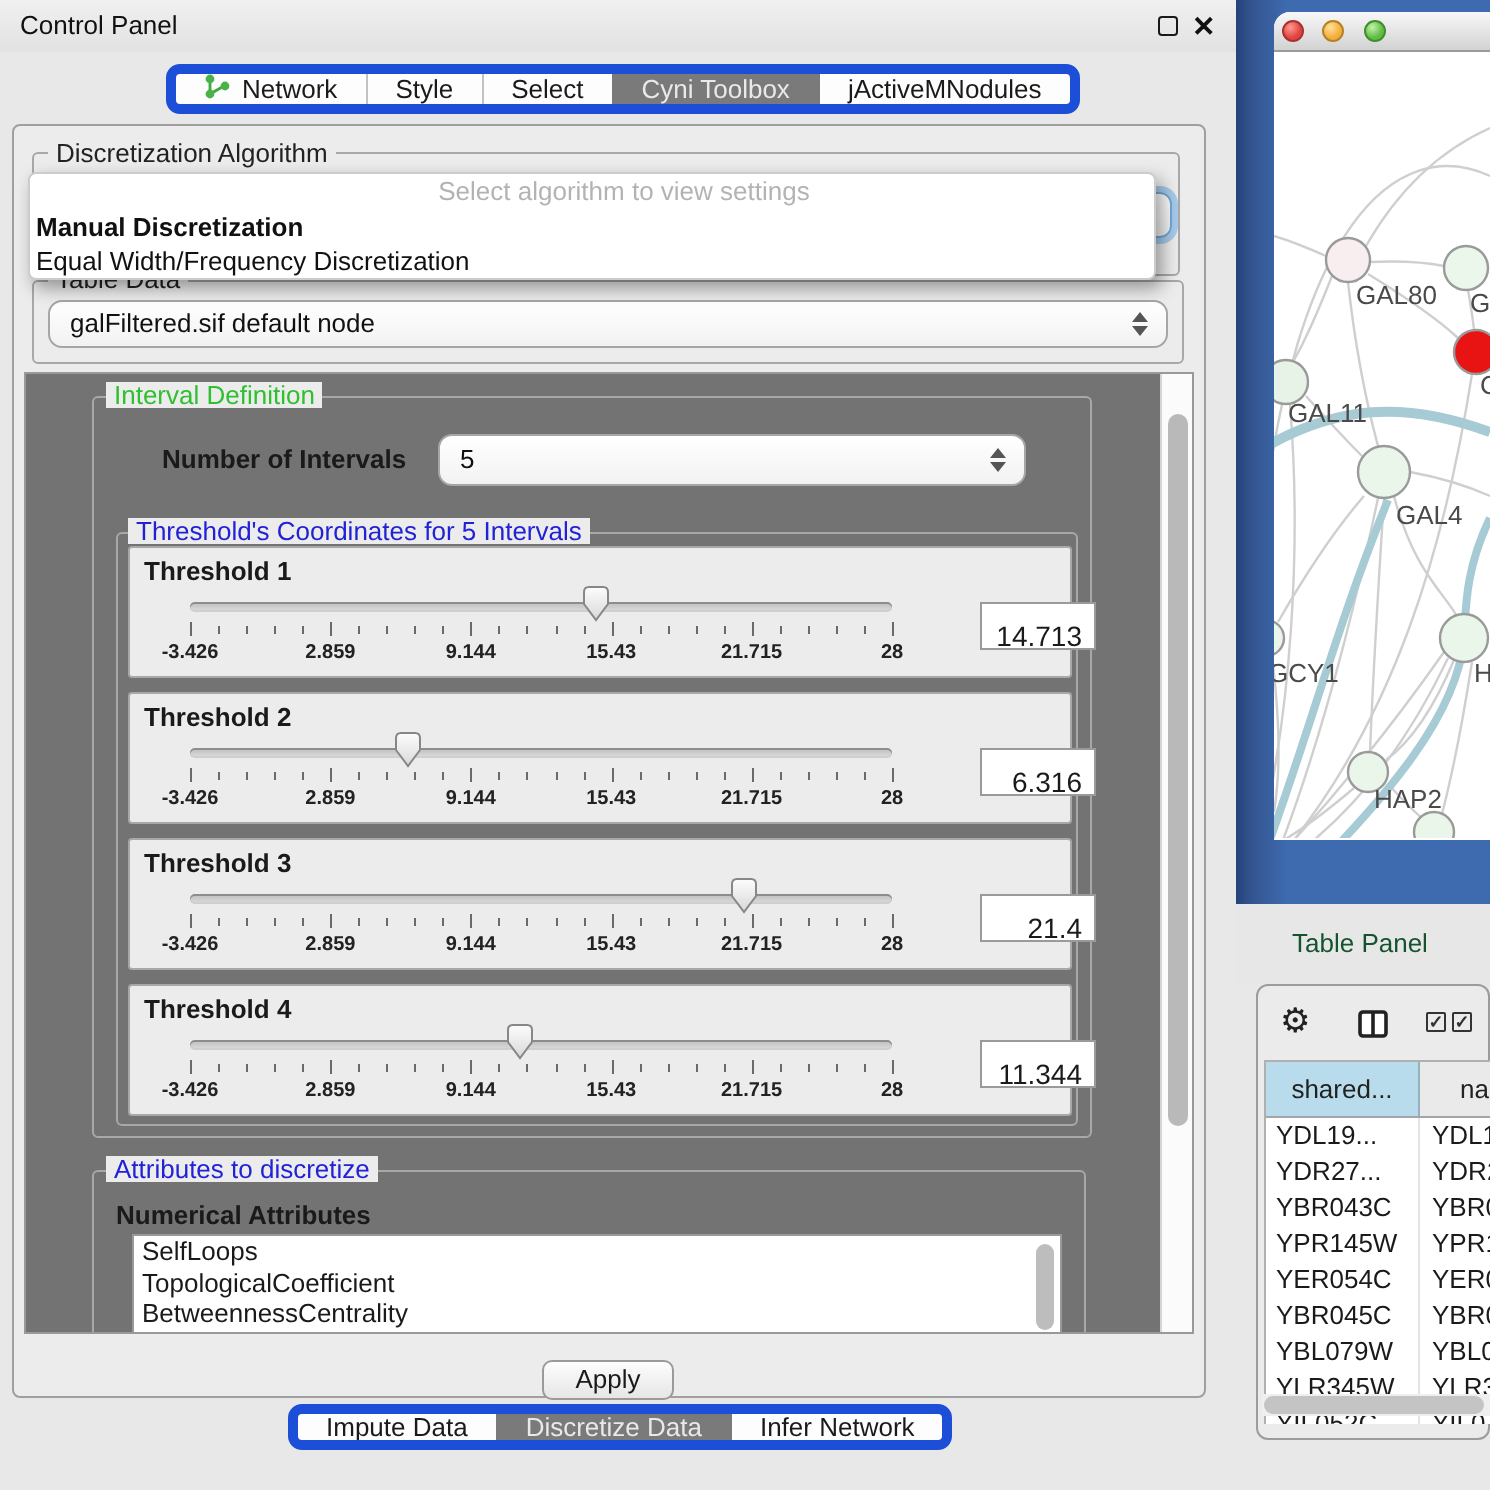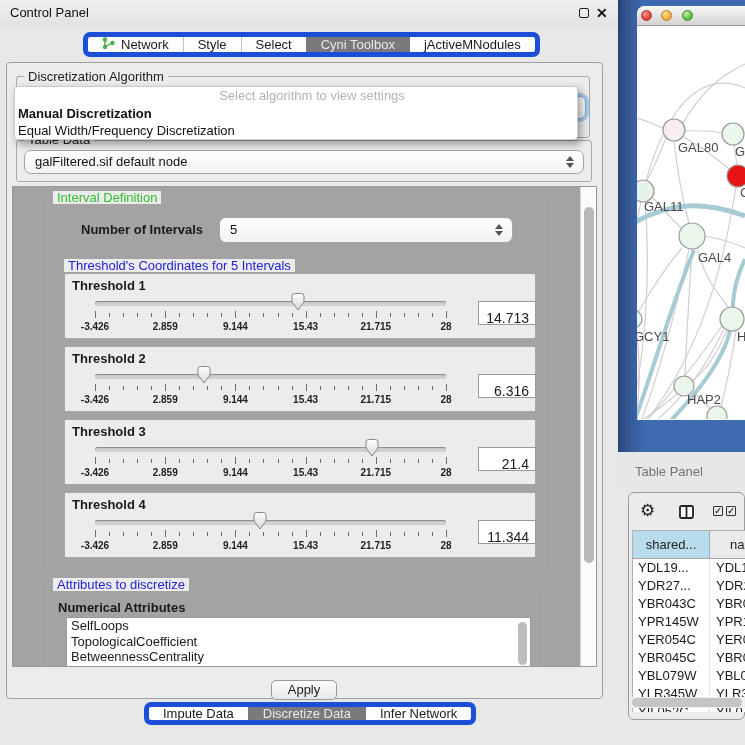--- a/index.html
+++ b/index.html
@@ -51,21 +51,21 @@
   .combo { position:absolute; background:linear-gradient(#ffffff,#f2f2f2); border:1px solid #a6a6a6;
     border-radius:7px; }
   .combo-text { position:absolute; left:10px; top:0; line-height:22px; font-size:13px; color:#111; white-space:nowrap; }
   .spin-arrows { position:absolute; right:9px; top:50%; transform:translateY(-50%); width:8px; height:12px; }
   .arr-up, .arr-dn { position:absolute; left:0; width:0; height:0; border-left:4px solid transparent; border-right:4px solid transparent; }
   .arr-up { top:0; border-bottom:5px solid #555; }
   .arr-dn { bottom:0; border-top:5px solid #555; }
   .td-combo { left:24px; top:150px; width:560px; height:24px; }
   
   .viewport { position:absolute; left:12px; top:186px; width:585px; height:481px;
-    border:1px solid #999; background:#a3a3a3; overflow:hidden; }
+    border:1px solid #999; background:#737373; overflow:hidden; }
   .vscroll { position:absolute; left:580px; top:187px; width:16px; height:479px;
     background:#fbfbfb; border-left:1px solid #d5d5d5; z-index:5; }
   .vscroll-thumb { position:absolute; left:3px; top:20px; width:10px; height:356px;
     background:#b9b9b9; border-radius:6px; }
   
   .int-group { left:45px; top:197px; width:500px; height:371px; }
   .noi-label { position:absolute; left:80px; top:221px; font-weight:bold; font-size:13px; }
   .noi-spinner { left:218px; top:216px; width:294px; height:26px; border-radius:7px; }
   .noi-spinner .combo-text { line-height:24px; }
   .thr-group { left:57px; top:265px; width:481px; height:297px; }
@@ -73,21 +73,21 @@
   .thr-panel { position:absolute; left:0; width:472px; height:66px; border:1px solid #a8a8a8;
     background:#ececec; border-radius:2px; }
   .thr-label { position:absolute; left:7px; top:4px; font-weight:bold; font-size:13px; }
   .sl-track { position:absolute; left:30px; top:27px; width:351px; height:5px; border-radius:3px;
     background:linear-gradient(#bdbdbd,#dedede); box-shadow:inset 0 1px 0 #8d8d8d, inset 0 -1px 0 #cfcfcf; }
   .sl-thumb { position:absolute; top:18px; width:16px; height:20px; }
   .tick { position:absolute; width:1px; background:#6a6a6a; }
   .tick.minor { top:39px; height:4px; }
   .tick.major { top:37px; height:7px; }
   .tick-lbl { position:absolute; top:47px; transform:translateX(-50%); font-size:10px; font-weight:bold; color:#222; white-space:nowrap; }
-  .val-box { position:absolute; left:413px; top:27px; width:58px; height:24px; background:#fff;
+  .val-box { position:absolute; left:425px; top:27px; width:58px; height:24px; background:#fff;
     border:1px solid #9a9a9a; font-size:14px; text-align:right; line-height:32px; padding-right:6px; }
   
   .attr-group { left:45px; top:584px; width:497px; height:100px; }
   .attr-label { position:absolute; left:57px; top:599px; font-weight:bold; font-size:13px; }
   .attr-list { position:absolute; left:65px; top:616px; width:465px; height:51px; background:#fff;
     border:1px solid #999; overflow:hidden; }
   .attr-item { height:15.5px; line-height:15.5px; padding-left:4px; font-size:13px; white-space:nowrap; }
   .list-thumb { position:absolute; right:3px; top:4px; width:9px; height:43px; background:#bdbdbd; border-radius:5px; }
   
   .apply-btn { position:absolute; left:271px; top:680px; width:66px; height:20px;
@@ -101,21 +101,21 @@
   .mw-titlebar { position:relative; height:20px; background:linear-gradient(#f8f8f8,#d2d2d2);
     border-bottom:1px solid #9a9a9a; }
   .light { position:absolute; top:4px; width:11px; height:11px; border-radius:50%; }
   .light-red   { left:4px;  background:radial-gradient(circle at 35% 30%, #ff9a90, #df4440 60%); border:1px solid #a8322e; }
   .light-yellow{ left:24px; background:radial-gradient(circle at 35% 30%, #ffe09a, #f3ae3d 60%); border:1px solid #b5821f; }
   .light-green { left:45px; background:radial-gradient(circle at 35% 30%, #c4f3a9, #62bb46 60%); border:1px solid #3f8f2b; }
   .mw-canvas { position:relative; width:108px; height:393px; background:#fff; }
   .mw-canvas svg { position:absolute; left:0; top:0; }
   
   .tp-strip { position:absolute; left:618px; top:452px; width:127px; height:40px; background:#e7e7e7; }
-  .tp-title { position:absolute; left:17px; top:0; line-height:40px; font-size:13px; color:#737373; }
+  .tp-title { position:absolute; left:28px; top:0; line-height:40px; font-size:13px; color:#14532d; }
   .tp-box { position:absolute; left:628px; top:492px; width:117px; height:228px;
     background:#ebebeb; border:1px solid #9c9c9c; border-radius:6px; }
   .gear-icon { position:absolute; left:640px; top:502px; font-size:17px; color:#222; line-height:17px; }
   .cols-icon { position:absolute; left:679px; top:505px; }
   .cb-icon { position:absolute; top:506px; width:10px; height:10px; border:1.5px solid #333; border-radius:1px;
     font-size:9px; line-height:8px; text-align:center; color:#333; font-weight:bold; }
   .cb1 { left:713px; } .cb2 { left:726px; }
   .tp-table { position:absolute; left:632px; top:530px; width:113px; height:182px; background:#fff;
     border-left:1px solid #b0b0b0; border-top:1px solid #b0b0b0; overflow:hidden; }
   .tp-header { display:flex; height:28px; border-bottom:1px solid #a5a5a5; }

